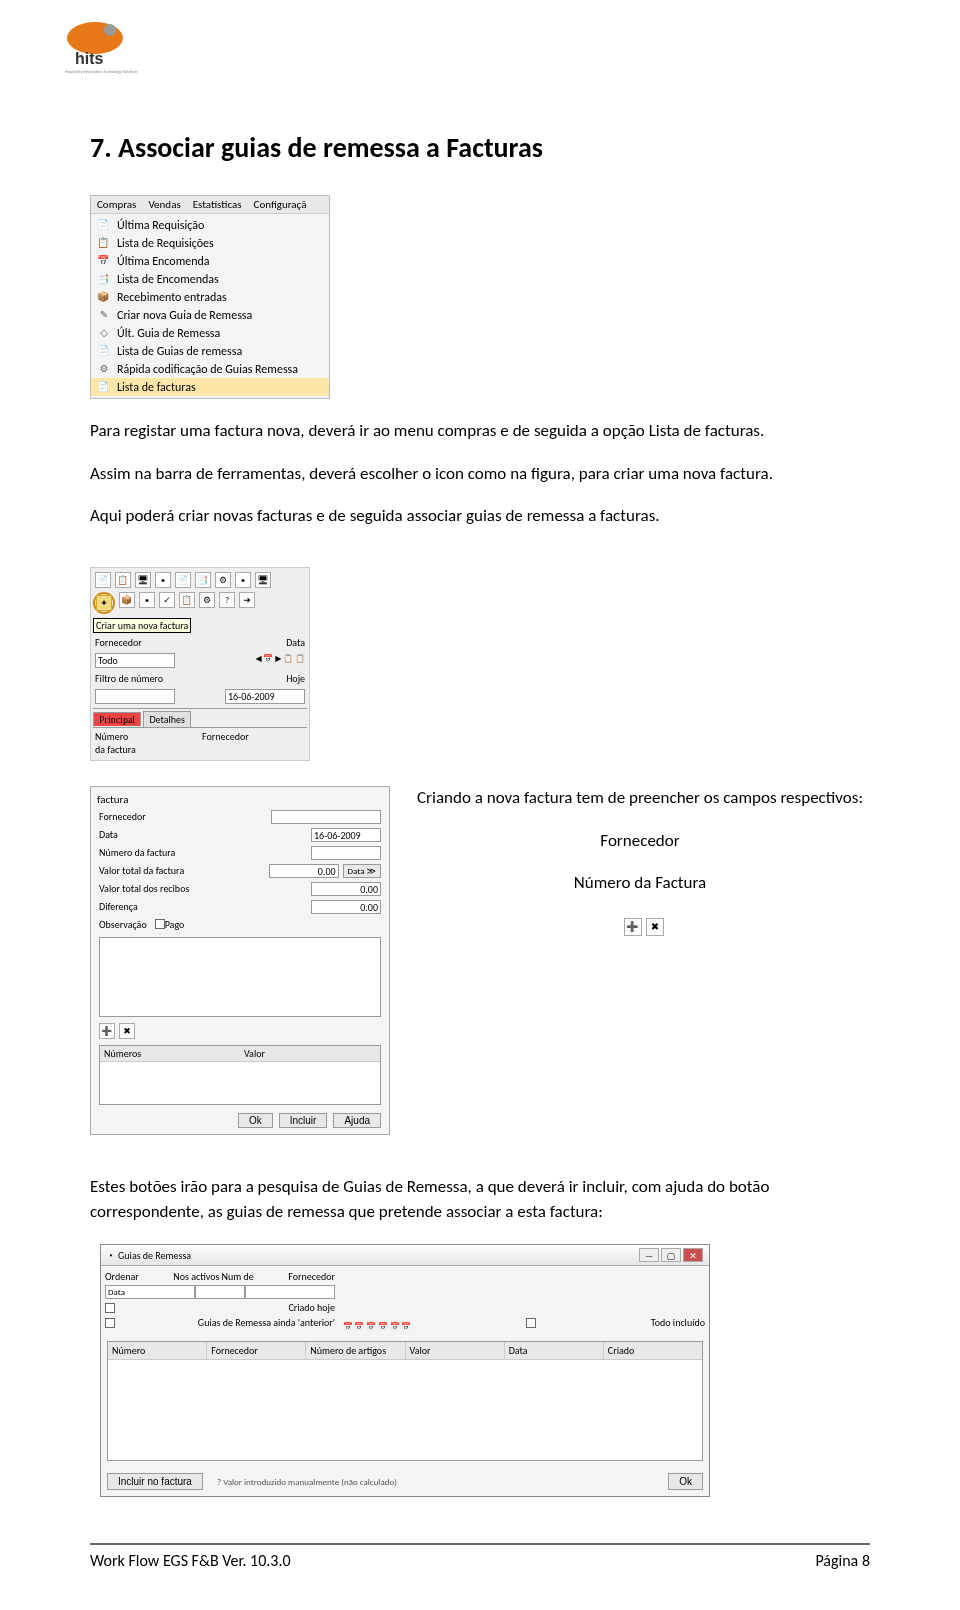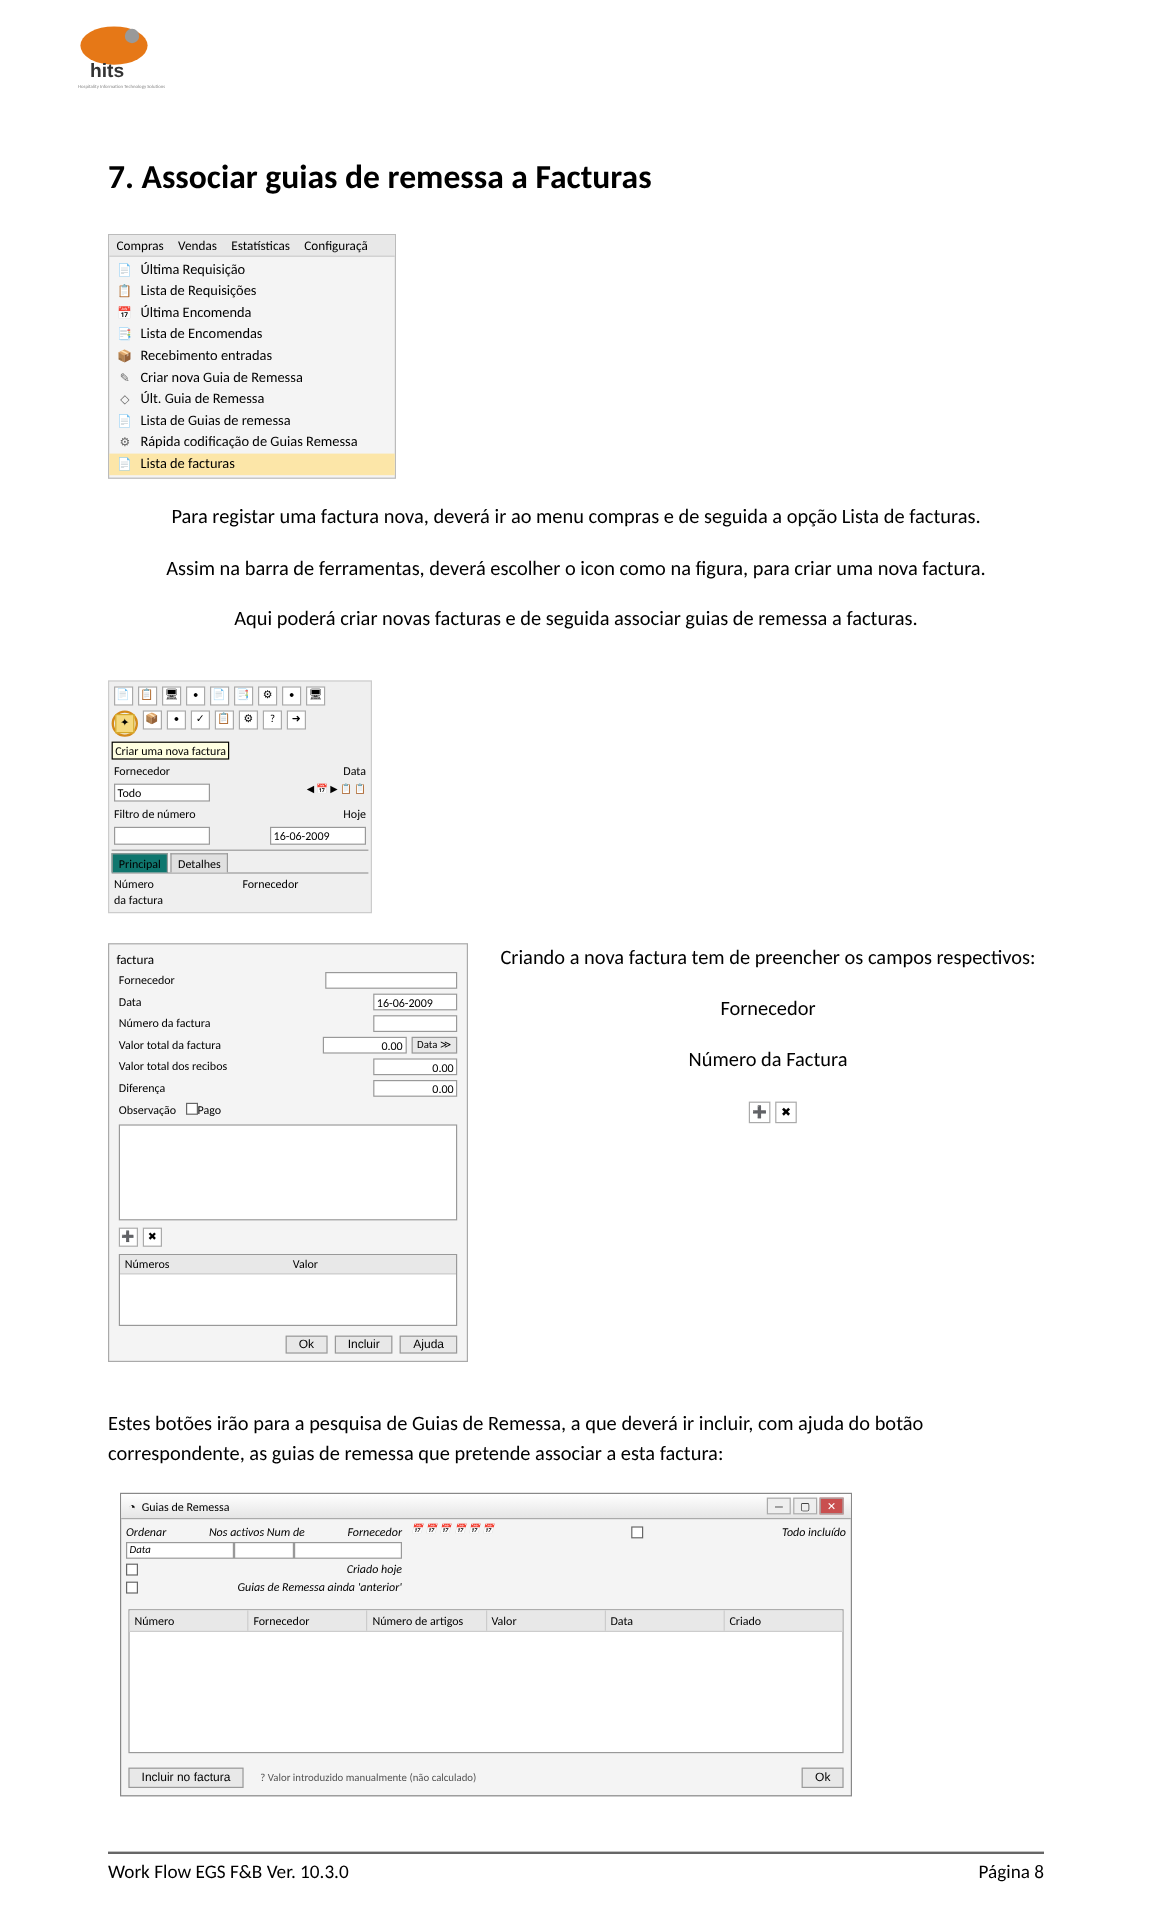--- a/index.html
+++ b/index.html
@@ -47,21 +47,21 @@
     line-height: 16px;
   }
   .menu-item.selected { background: #fce6a8; }
   .mi-icon {
     width: 14px; height: 14px;
     display: inline-flex;
     align-items: center; justify-content: center;
     font-size: 10px;
     color: #666;
   }
-  .text-col { flex: 1; font-size: 17px; line-height: 1.45; text-align: center; }
+  .text-col { flex: 1; font-size: 17px; line-height: 1.45; }
   .text-col p { margin-bottom: 18px; }
   .toolbar-panel {
     width: 220px;
     border: 1px solid #ccc;
     background: #efefef;
     font-size: 10px;
     padding: 2px;
   }
   .tb-icons-row {
     display: flex;
@@ -108,21 +108,21 @@
   .tb-tabs { border-top: 1px solid #999; margin-top: 3px; }
   .tb-tabs span {
     display: inline-block;
     padding: 1px 5px;
     font-size: 10px;
     background: #e0e0e0;
     border: 1px solid #999;
     border-bottom: none;
     margin-top: 2px;
   }
-  .tb-tabs span.active { background: #0f766e; }
+  .tb-tabs span.active { background: #ef4444; font-family: Liberation Serif, serif; }
   .tb-cols { display: flex; border-top: 1px solid #999; }
   .tb-cols div { flex: 1; padding: 2px; font-size: 10px; }
 
   .row2 { display: flex; gap: 20px; margin-top: 25px; align-items: flex-start; }
   .form-panel {
     width: 300px;
     border: 1px solid #aaa;
     background: #f4f4f4;
     font-size: 11px;
     padding: 4px;
@@ -235,22 +235,21 @@
     background: #eee;
     border: 1px solid #aaa;
     font-size: 9px;
     display:inline-flex;align-items:center;justify-content:center;
   }
   .wx span.close { background: #c94f4f; color: #fff; }
   .guias-top {
     display: flex;
     padding: 4px;
     gap: 6px;
-    align-items: flex-start;
-    font-style: italic;
+    align-items: flex-end;
   }
   .gt-left { flex: 1.2; }
   .gt-mid { flex: 1; }
   .gt-right { flex: 1; }
   .gt-row { display: flex; justify-content: space-between; margin-bottom: 2px; align-items:center;}
   .gt-row .inp { border:1px solid #999;background:#fff;height:14px;width:90px;font-size:9px;padding:0 2px; }
   .gt-row .inp.small{width:50px;}
   .gt-row .chk { width: 10px; height: 10px; border: 1px solid #666; background:#fff; display:inline-block;}
   .guias-table {
     margin: 6px;

